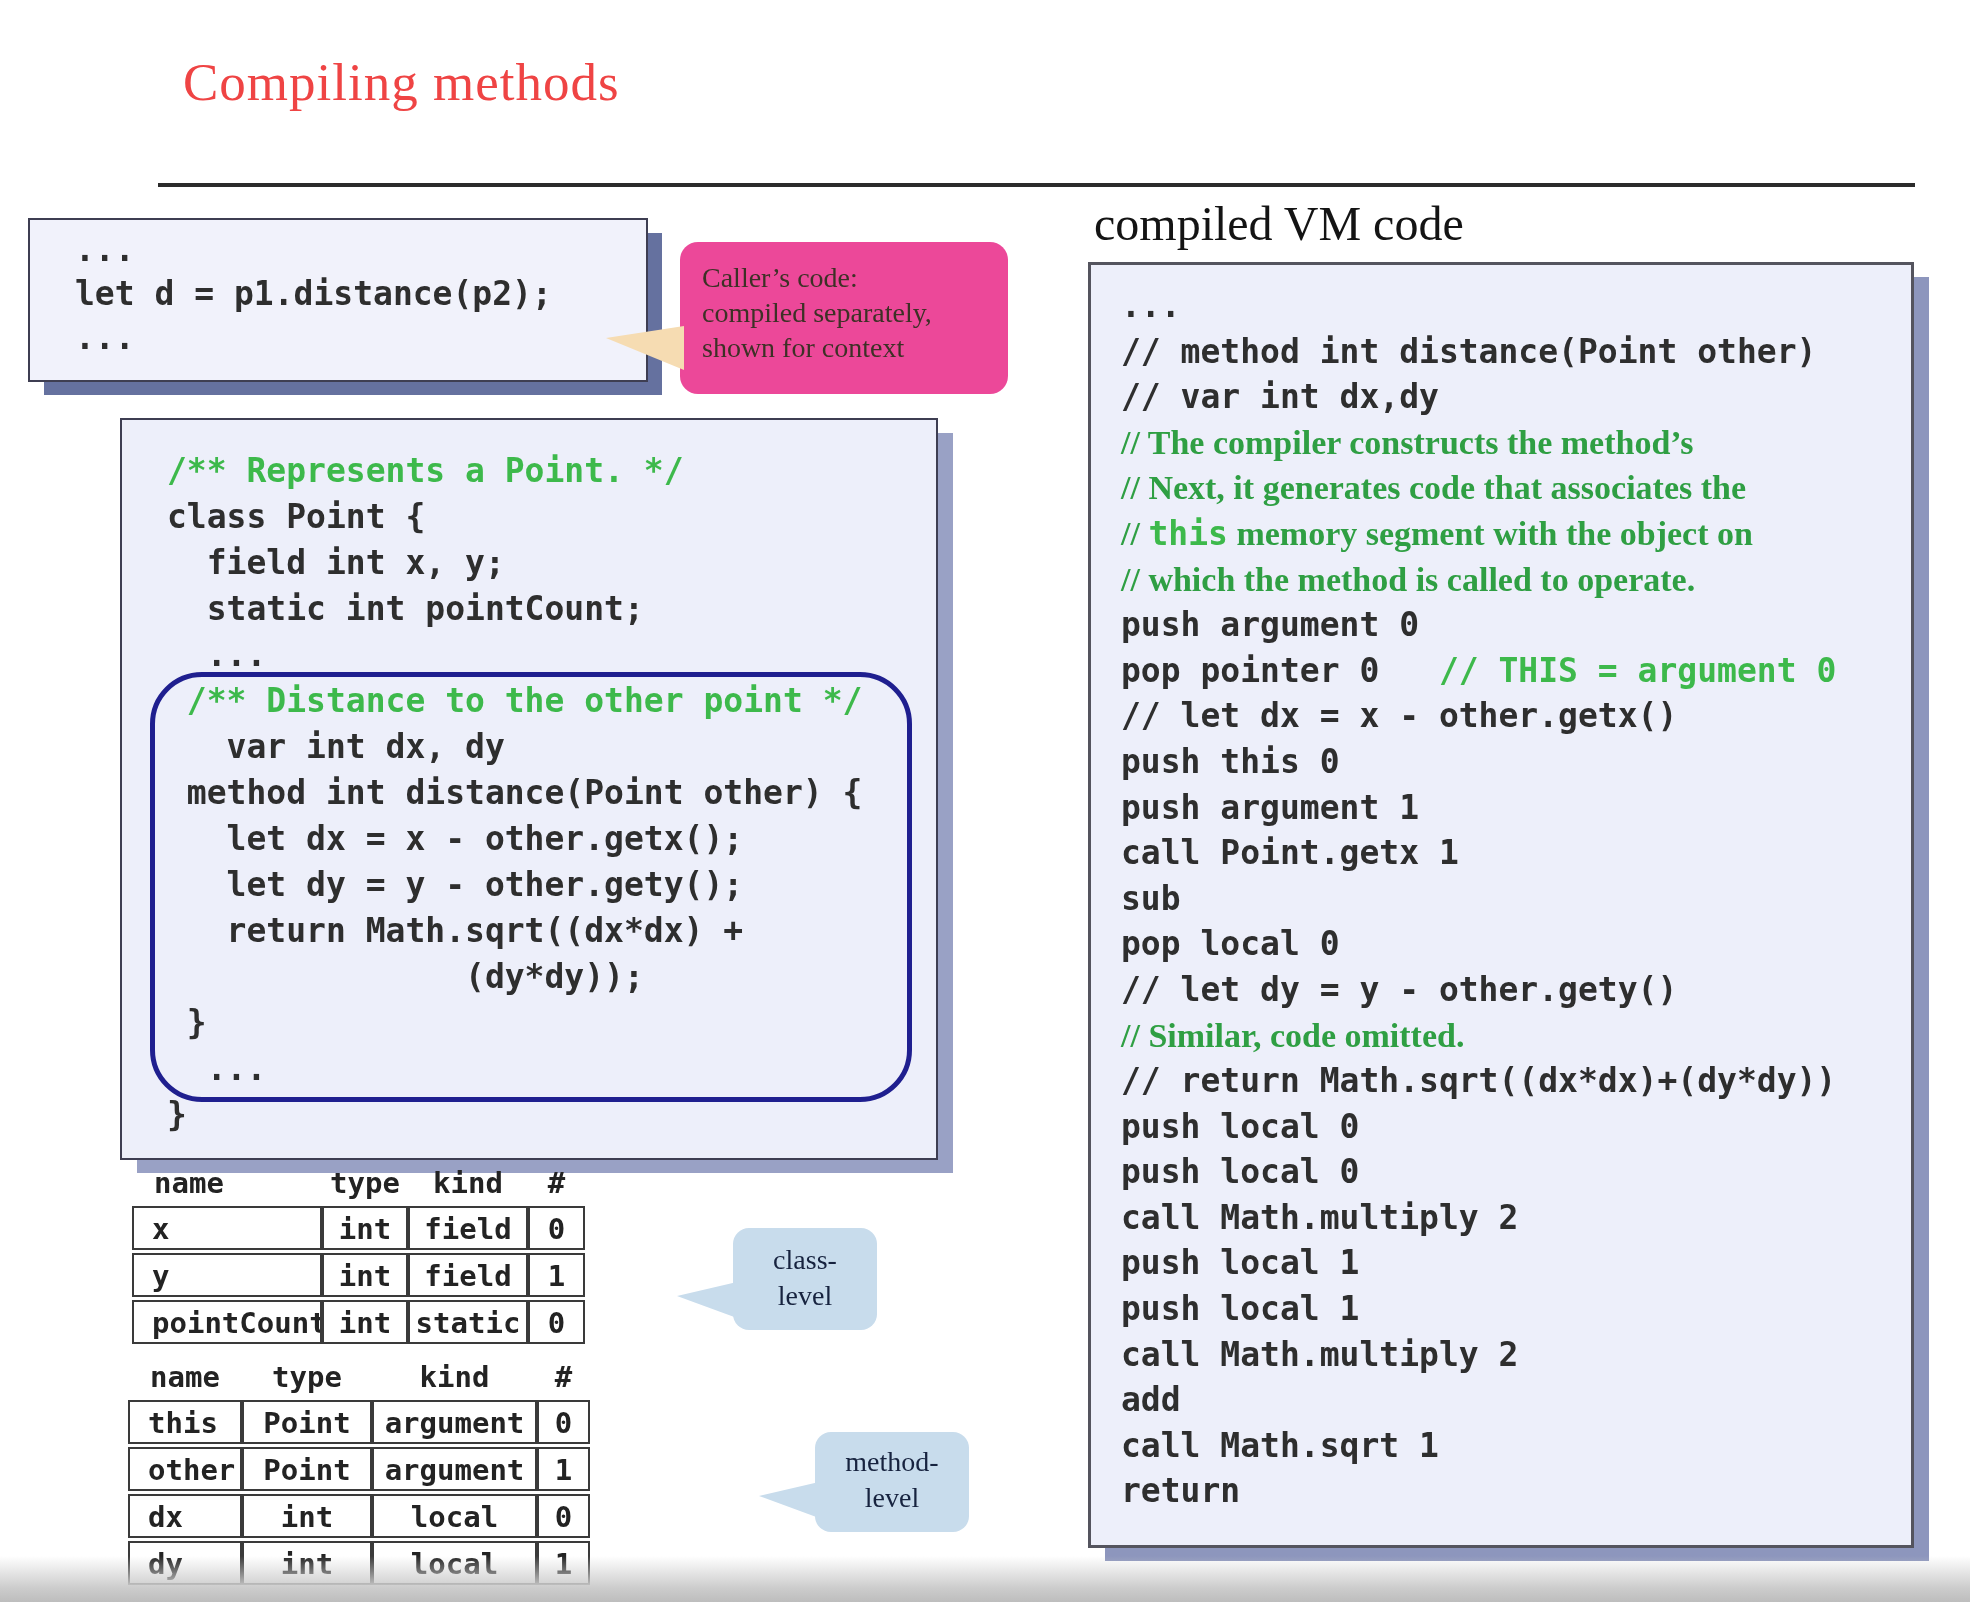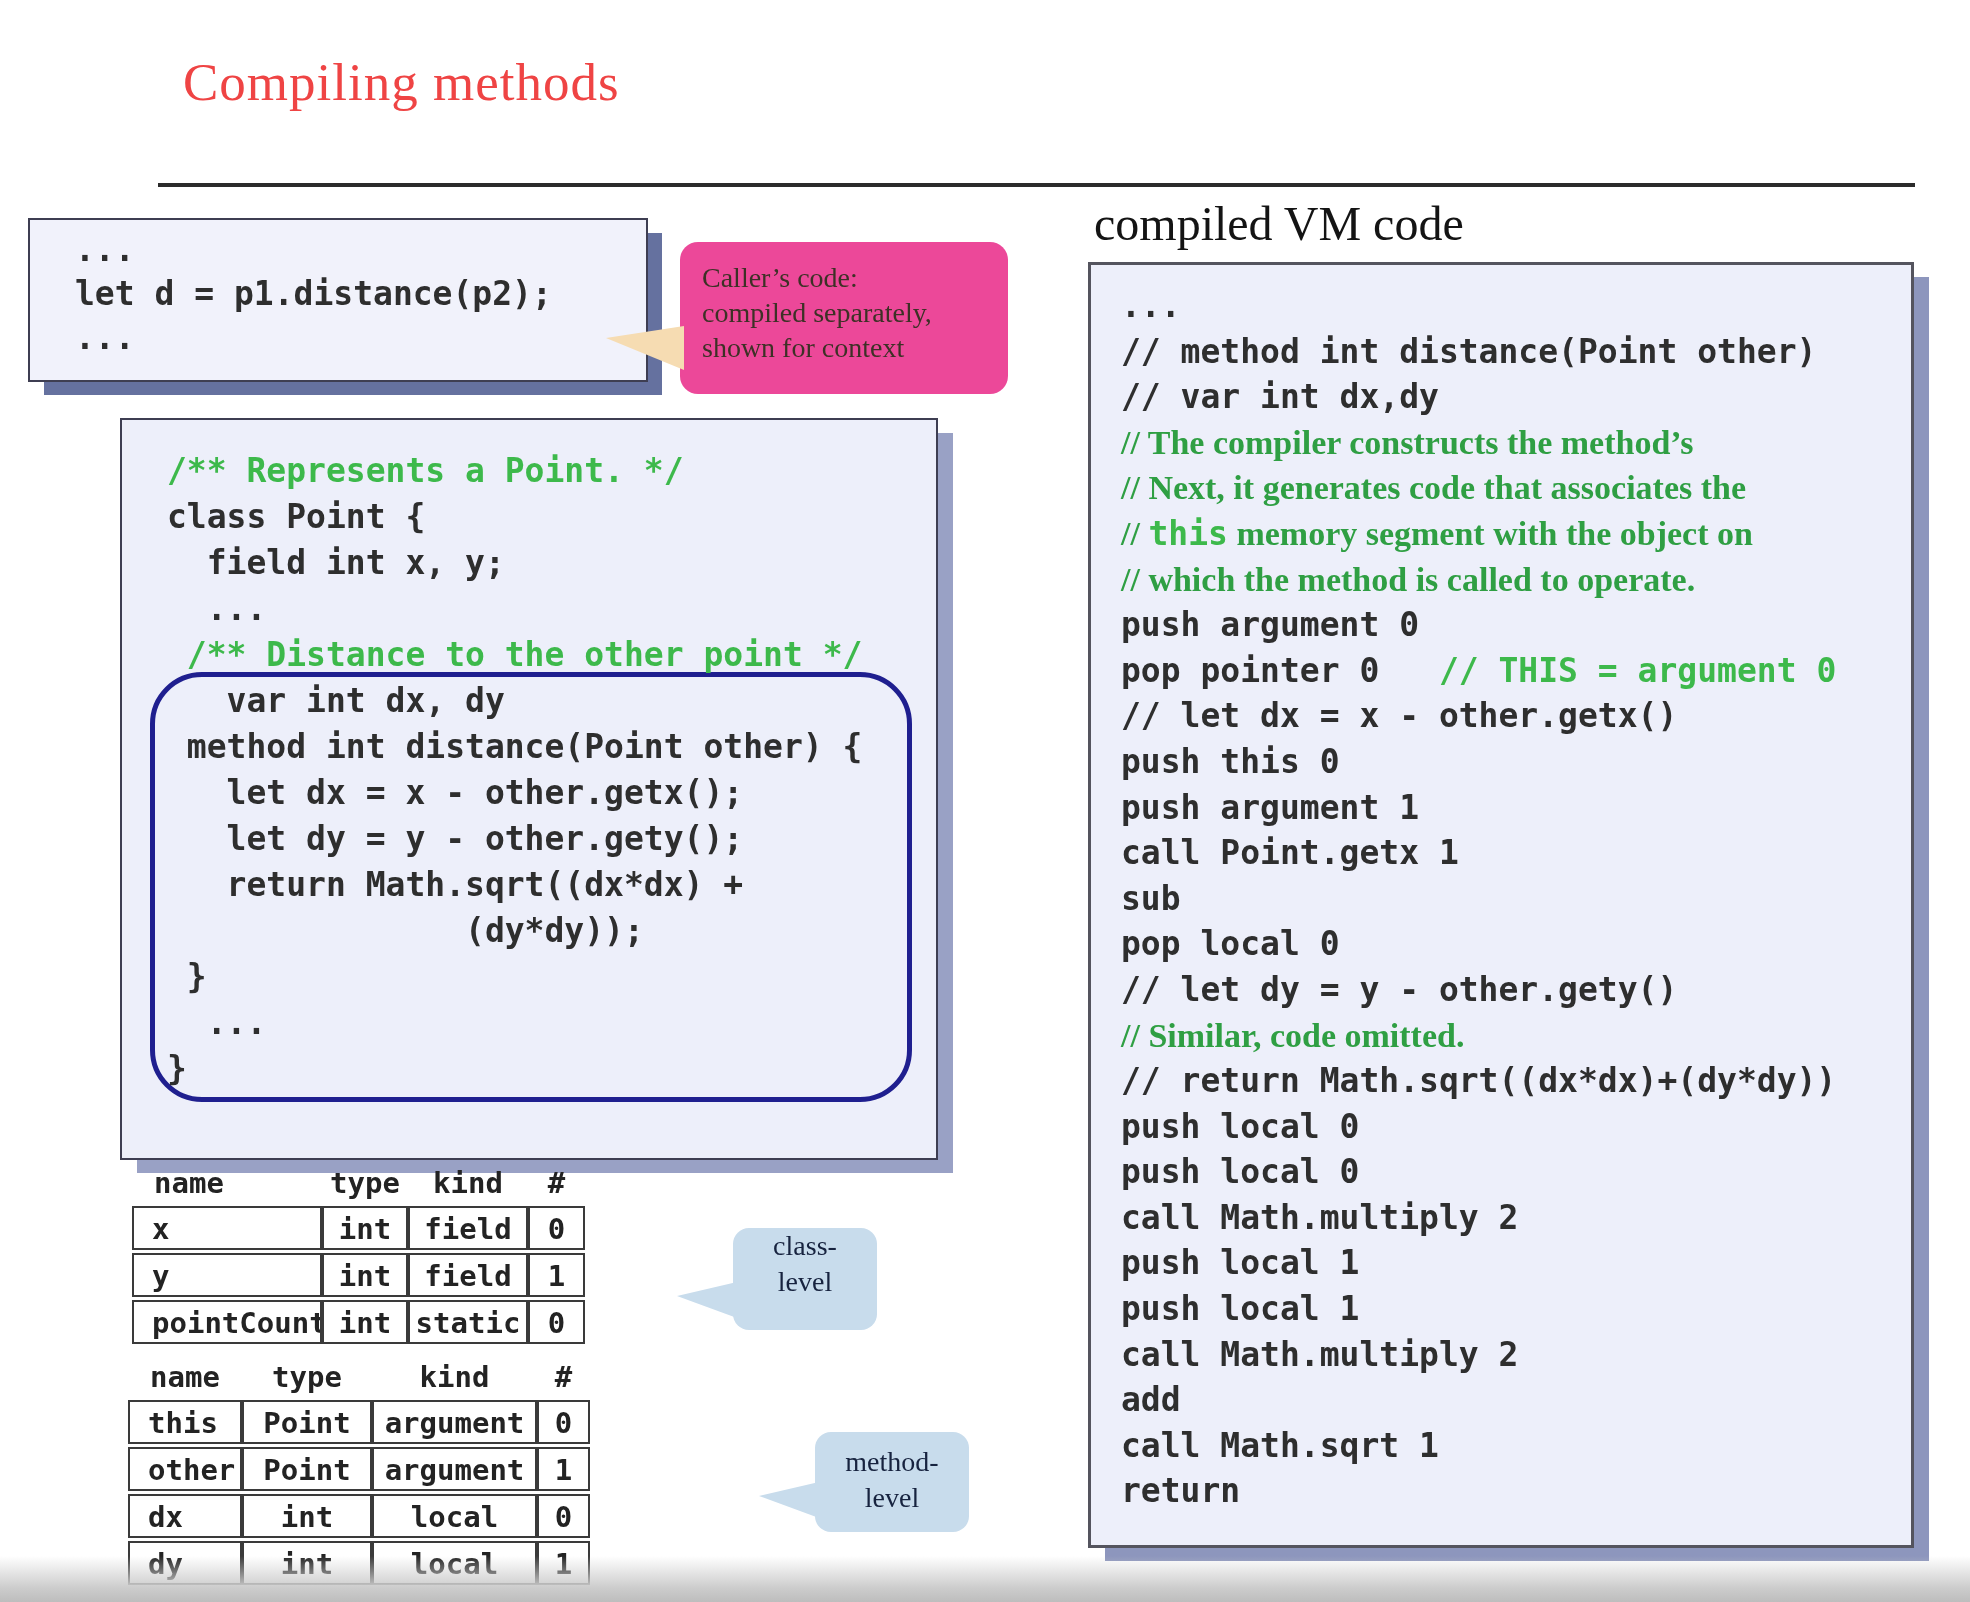--- a/index.html
+++ b/index.html
@@ -74,21 +74,21 @@
     position:absolute;left:-74px;top:84px;width:0;height:0;
     border-right:78px solid #f6dcb2;
     border-top:12px solid transparent;
     border-bottom:32px solid transparent;
   }
   .callout-blue{
     background:#c8dcec;border-radius:16px;
     font-family:"Liberation Serif",serif;font-size:28px;line-height:36px;
     color:#17233f;text-align:center;
   }
-  .callout-class{left:733px;top:1228px;width:144px;height:102px;}
+  .callout-class{left:733px;top:1228px;width:144px;height:102px;padding-top:14px;}
   .callout-method{left:815px;top:1432px;width:154px;height:100px;padding-top:12px;}
   .callout-blue .tail{
     position:absolute;left:-56px;width:0;height:0;
     border-right:60px solid #c8dcec;
     border-top:14px solid transparent;
     border-bottom:22px solid transparent;
   }
   .callout-class .tail{top:54px;}
   .callout-method .tail{top:50px;}
   
@@ -136,20 +136,21 @@
       <div>shown for context</div>
     </div>
 </div>
 
 <div class="codebox class-box">
   <div class="method-outline"></div>
   <div class="code-lines">
       <div class="codeline"><span class="t-gcode">/** Represents a Point. */</span></div>
       <div class="codeline"><span class="t-code">class Point {</span></div>
       <div class="codeline"><span class="t-code">  field int x, y;</span></div>
+      <div class="codeline"><span class="t-code">  static int pointCount;</span></div>
       <div class="codeline"><span class="t-code">  ...</span></div>
       <div class="codeline"><span class="t-gcode"> /** Distance to the other point */</span></div>
       <div class="codeline"><span class="t-code">   var int dx, dy</span></div>
       <div class="codeline"><span class="t-code"> method int distance(Point other) {</span></div>
       <div class="codeline"><span class="t-code">   let dx = x - other.getx();</span></div>
       <div class="codeline"><span class="t-code">   let dy = y - other.gety();</span></div>
       <div class="codeline"><span class="t-code">   return Math.sqrt((dx*dx) +</span></div>
       <div class="codeline"><span class="t-code">               (dy*dy));</span></div>
       <div class="codeline"><span class="t-code"> }</span></div>
       <div class="codeline"><span class="t-code">  ...</span></div>

